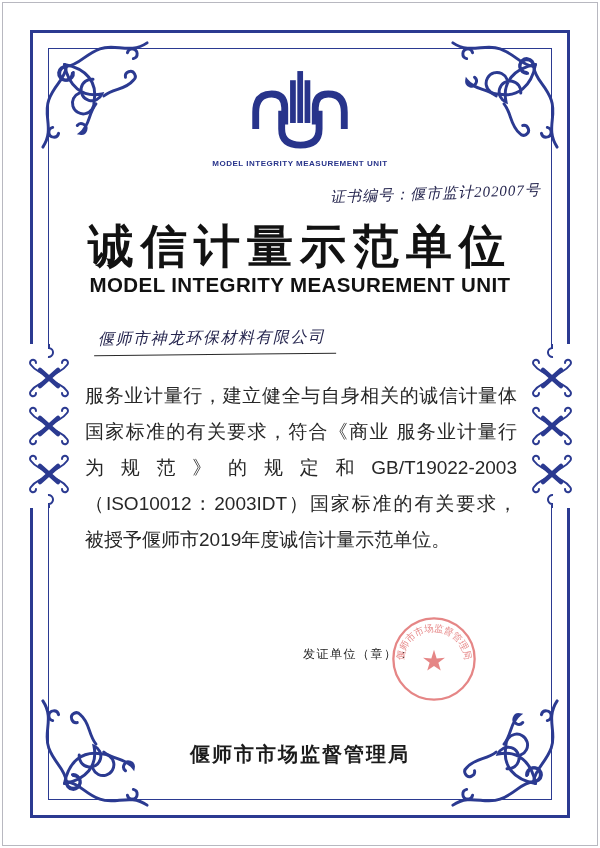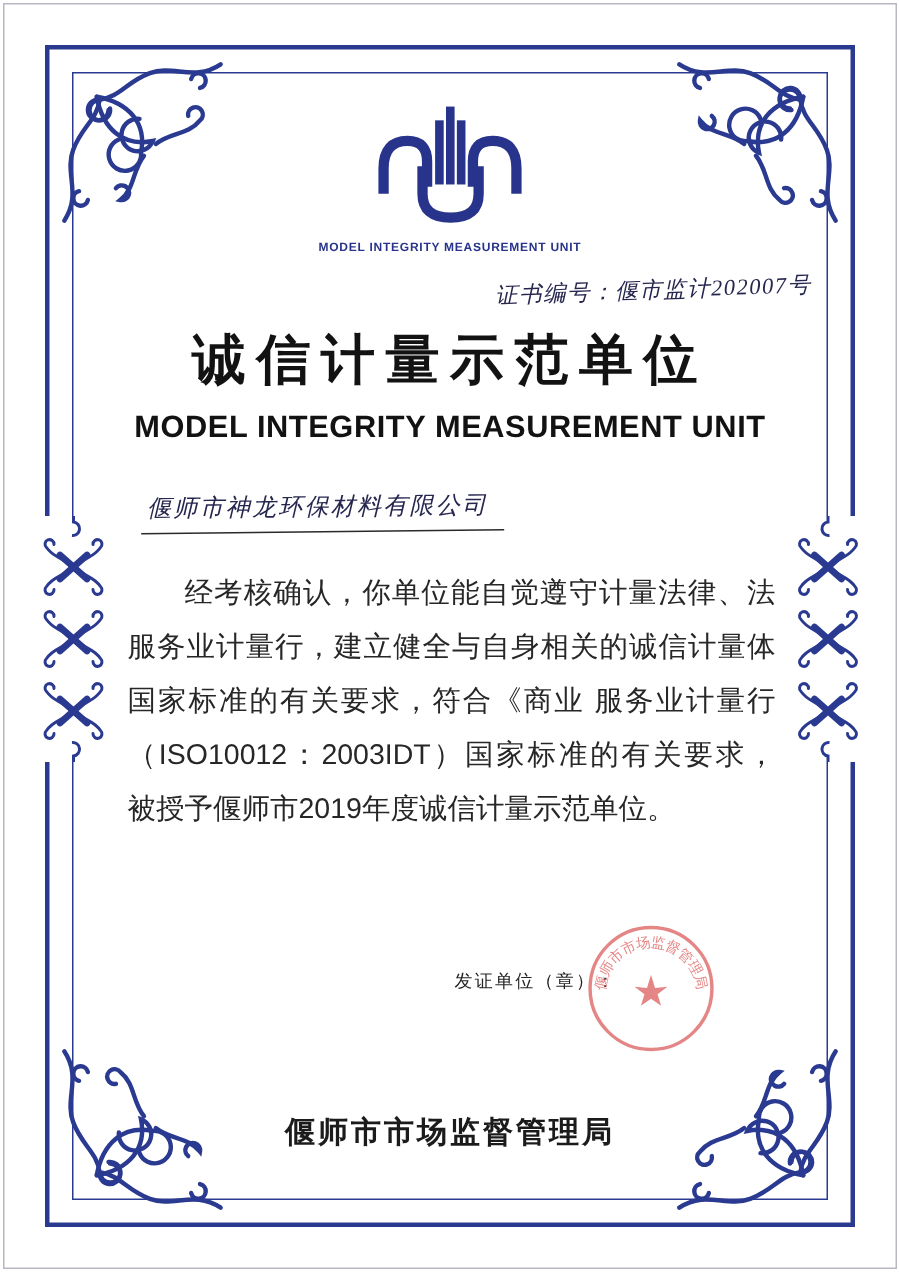--- a/index.html
+++ b/index.html
@@ -39,21 +39,21 @@
   .cert-no{
     position:absolute;top:184px;left:330px;width:230px;
     font-family:"Liberation Serif","DejaVu Serif",serif;font-style:italic;
     font-size:15px;color:var(--ink-blue);transform:rotate(-2deg);letter-spacing:1px;
     white-space:nowrap;
   }
   
   .title{
     position:absolute;top:216px;left:0;width:600px;text-align:center;
     font-family:"Liberation Serif","DejaVu Serif",serif;font-weight:bold;
-    font-size:36px;letter-spacing:7px;color:#121212;white-space:nowrap;
+    font-size:46px;letter-spacing:7px;color:#121212;white-space:nowrap;
   }
   .subtitle{
     position:absolute;top:273px;left:0;width:600px;text-align:center;
     font-weight:bold;font-size:20.5px;letter-spacing:0.4px;color:#121212;white-space:nowrap;
   }
   
   .company{
     position:absolute;top:328px;left:94px;
     font-family:"Liberation Serif","DejaVu Serif",serif;font-style:italic;
     font-size:16px;color:var(--ink-blue);letter-spacing:1.5px;
@@ -169,23 +169,23 @@
   <div class="cert-no">
     <span>证书编号：</span><span>偃市监计202007号</span>
   </div>
 
   <div class="title">诚信计量示范单位</div>
   <div class="subtitle">MODEL INTEGRITY MEASUREMENT UNIT</div>
 
   <div class="company">偃师市神龙环保材料有限公司</div>
 
   <div class="body-text">
-    <div class="line first">经考核确认，你单位能自觉遵守计量法律、法</div>
     <div class="line">服务业计量行，建立健全与自身相关的诚信计量体</div>
     <div class="line">国家标准的有关要求，符合《商业 服务业计量行</div>
+    <div class="line">为规范》的规定和GB/T19022-2003</div>
     <div class="line">（ISO10012：2003IDT）国家标准的有关要求，</div>
     <div class="line last">被授予偃师市2019年度诚信计量示范单位。</div>
   </div>
 
   <div class="issuer">发证单位（章）：</div>
 
   <svg class="seal" viewBox="0 0 120 120">
     <circle cx="60" cy="60" r="53" fill="none" stroke="currentColor" stroke-width="3"></circle>
     <polygon fill="currentColor" points="60,48 63.5,59.5 74.3,58.4 65.7,64.9 68.8,75.1 60,69 51.2,75.1 54.3,64.9 45.7,58.4 56.5,59.5"></polygon>
     <path id="seal-arc" d="M20 64 A40 40 0 0 1 100 64" fill="none" stroke="none"></path>

